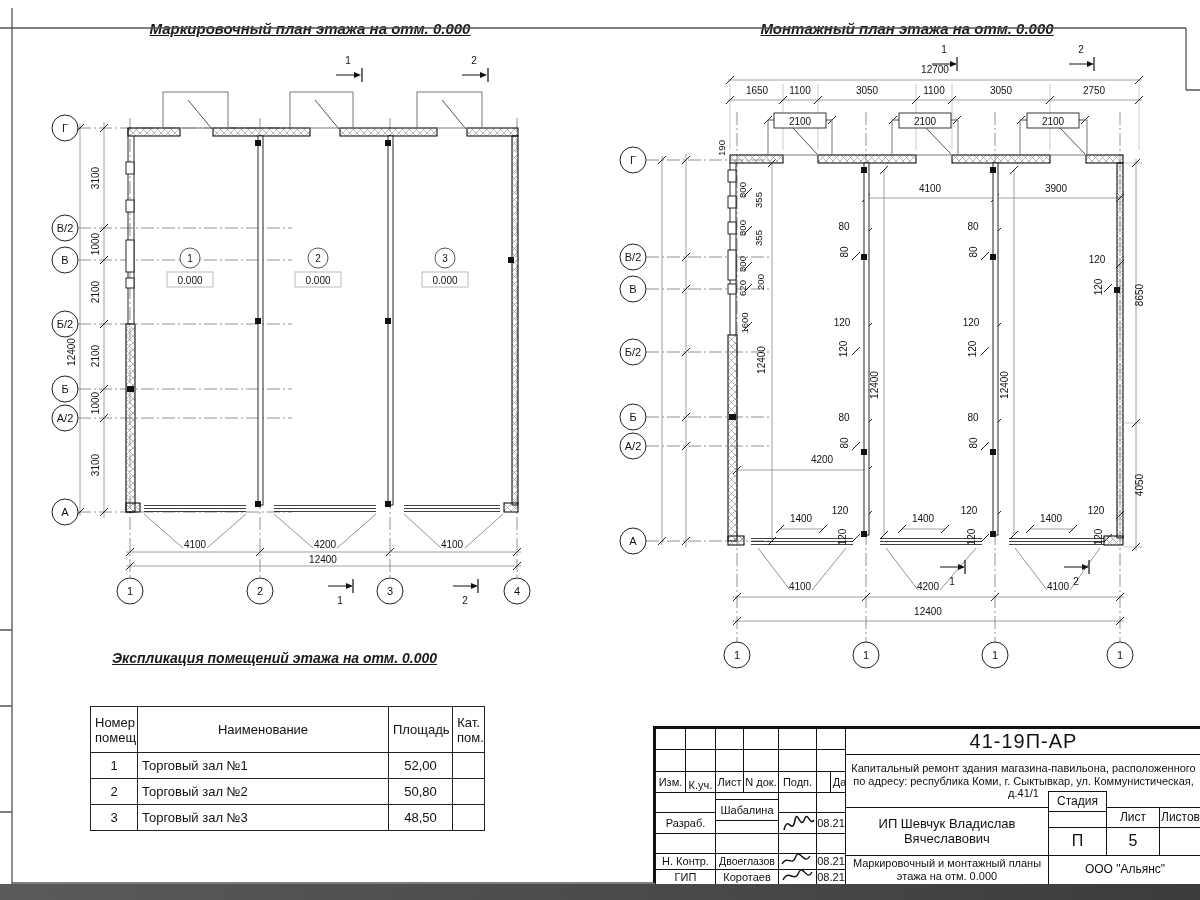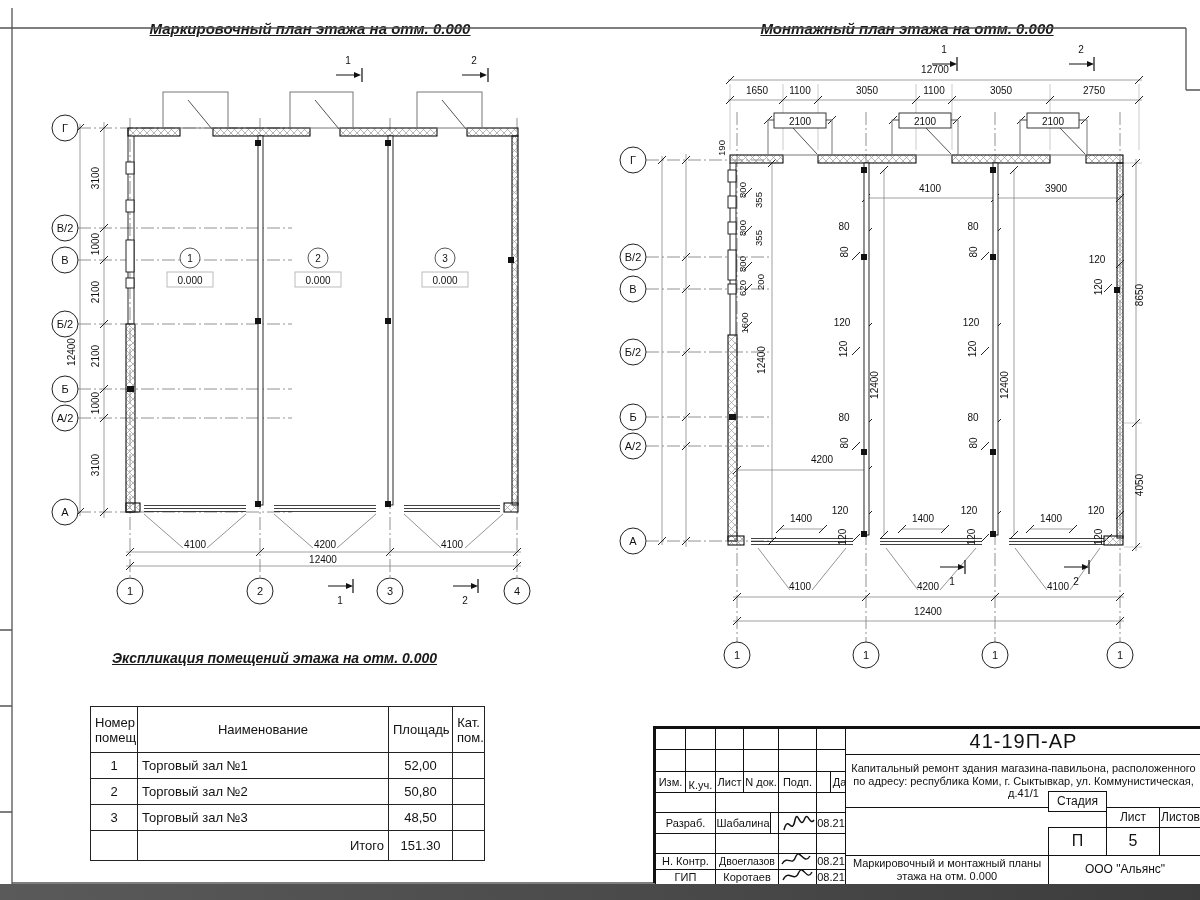--- a/index.html
+++ b/index.html
@@ -437,26 +437,20 @@
     <td>Торговый зал №2</td>
     <td class="c">50,80</td>
     <td></td>
   </tr>
   <tr style="height:26px">
     <td class="c">3</td>
     <td>Торговый зал №3</td>
     <td class="c">48,50</td>
     <td></td>
   </tr>
-  <tr style="height:30px">
-    <td></td>
-    <td class="r">Итого</td>
-    <td class="c">151.30</td>
-    <td></td>
-  </tr>
 </tbody>
   </table>
 
 <div class="tb">
 
   <div class="tbc" style="left:0;top:0;width:31px;height:22px"></div>
   <div class="tbc" style="left:30px;top:0;width:31px;height:22px"></div>
   <div class="tbc" style="left:60px;top:0;width:29px;height:22px"></div>
   <div class="tbc" style="left:88px;top:0;width:36px;height:22px"></div>
   <div class="tbc" style="left:123px;top:0;width:39px;height:22px"></div>
@@ -474,21 +468,21 @@
   <div class="tbc" style="left:88px;top:43px;width:36px;height:22px">N док.</div>
   <div class="tbc" style="left:123px;top:43px;width:39px;height:22px">Подп.</div>
   <div class="tbc" style="left:175px;top:43px;width:30px;height:22px">Дата</div>
 
   <div class="tbc" style="left:0;top:64px;width:61px;height:21px"></div>
   <div class="tbc" style="left:60px;top:64px;width:64px;height:21px"></div>
   <div class="tbc" style="left:123px;top:64px;width:39px;height:21px"></div>
   <div class="tbc" style="left:161px;top:64px;width:30px;height:21px"></div>
 
   <div class="tbc" style="left:0;top:84px;width:61px;height:22px">Разраб.</div>
-  <div class="tbc" style="left:60px;top:84px;width:56px;height:22px">Шабалина</div>
+  <div class="tbc" style="left:60px;top:71px;width:64px;height:22px">Шабалина</div>
   <div class="tbc" style="left:123px;top:84px;width:39px;height:22px"></div>
   <div class="tbc" style="left:161px;top:84px;width:30px;height:22px">08.21</div>
 
   <div class="tbc" style="left:0;top:105px;width:61px;height:21px"></div>
   <div class="tbc" style="left:60px;top:105px;width:64px;height:21px"></div>
   <div class="tbc" style="left:123px;top:105px;width:39px;height:21px"></div>
   <div class="tbc" style="left:161px;top:105px;width:30px;height:21px"></div>
 
   <div class="tbc" style="left:0;top:125px;width:61px;height:17px">Н. Контр.</div>
   <div class="tbc" style="left:60px;top:125px;width:64px;height:17px;font-size:10.5px">Двоеглазов</div>
@@ -501,20 +495,21 @@
   <div class="tbc" style="left:161px;top:141px;width:30px;height:16px">08.21</div>
 
   <svg class="abs" style="left:123px;top:82px" width="39" height="75">
     <path d="M6 20 C10 4,14 26,17 10 C20 -2,22 22,27 8 C30 2,32 16,36 10" stroke="#111" stroke-width="1.5" fill="none"></path>
     <path d="M4 54 C10 44,14 58,18 46 C22 38,26 56,32 46" stroke="#111" stroke-width="1.4" fill="none"></path>
     <path d="M5 70 C11 58,16 74,21 62 C25 54,29 72,34 62" stroke="#111" stroke-width="1.4" fill="none"></path>
   </svg>
 
   <div class="tbc" style="left:190px;top:0;width:357px;height:27px;font-size:20px;letter-spacing:1px">41-19П-АР</div>
   <div class="tbc" style="left:190px;top:26px;width:357px;height:54px;padding:0 4px">Капитальный ремонт здания магазина-павильона, расположенного по адресу: республика Коми, г. Сыктывкар, ул. Коммунистическая, д.41/1</div>
+  <div class="tbc" style="left:190px;top:79px;width:204px;height:49px;font-size:13px">ИП Шевчук Владислав Вячеславович</div>
   <div class="tbc" style="left:190px;top:127px;width:204px;height:30px">Маркировочный и монтажный планы этажа на отм. 0.000</div>
   <div class="tbc" style="left:393px;top:63px;width:59px;height:21px;font-size:12px">Стадия</div>
   <div class="tbc" style="left:451px;top:79px;width:54px;height:21px;font-size:12px">Лист</div>
   <div class="tbc" style="left:504px;top:79px;width:43px;height:21px;font-size:12px">Листов</div>
   <div class="tbc" style="left:393px;top:99px;width:59px;height:29px;font-size:16px">П</div>
   <div class="tbc" style="left:451px;top:99px;width:54px;height:29px;font-size:16px">5</div>
   <div class="tbc" style="left:504px;top:99px;width:43px;height:29px"></div>
   <div class="tbc" style="left:393px;top:127px;width:154px;height:30px;font-size:12px">ООО "Альянс"</div>
 </div>
 

